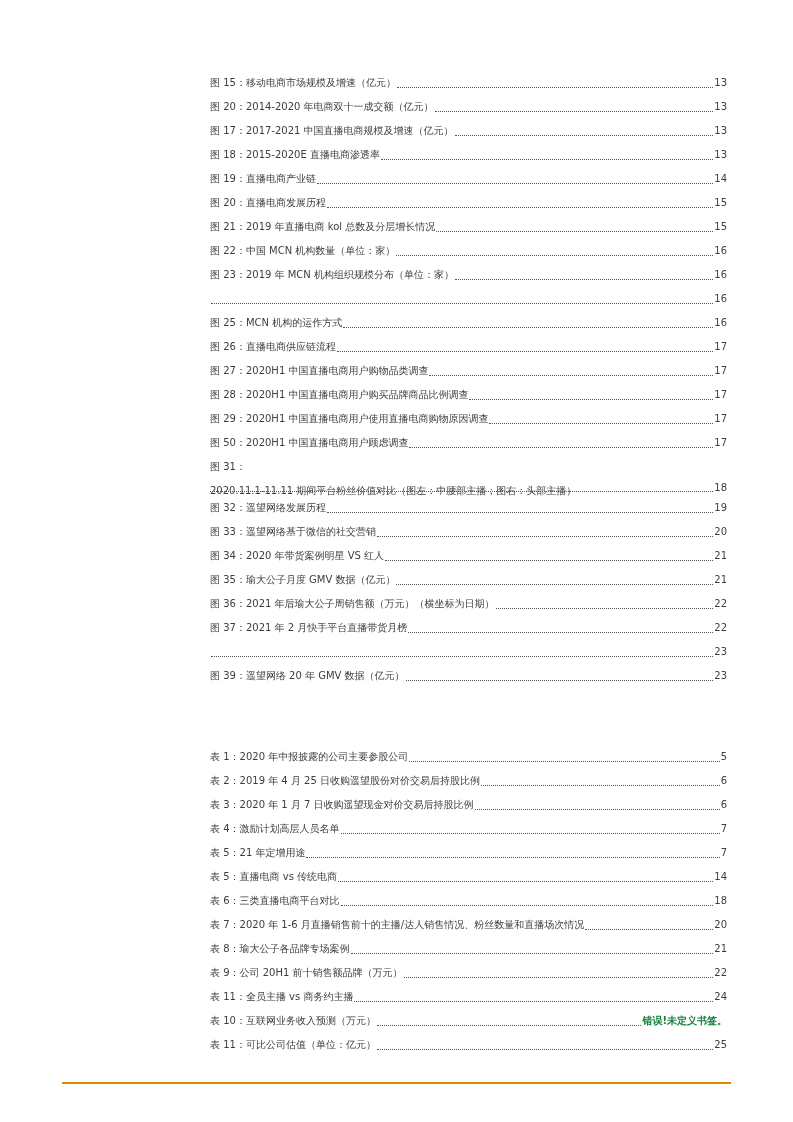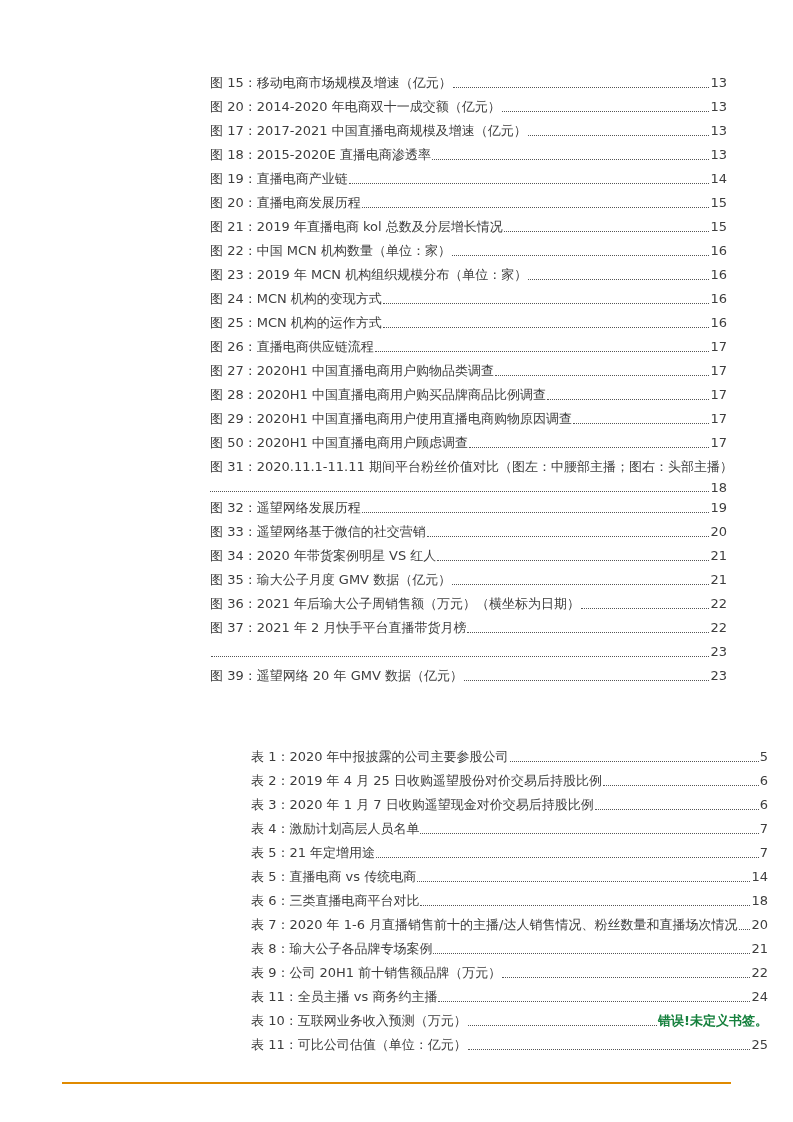--- a/index.html
+++ b/index.html
@@ -14,25 +14,25 @@
     overflow: hidden;
     font-family: "DejaVu Sans", "Liberation Sans", sans-serif;
     color: #3d3d3d;
   }
   .toc {
     position: absolute;
     left: 210px;
     width: 517px;
   }
   #fig-list { top: 71px; }
-  #tab-list { top: 745px; margin-left: 41px; }
+  #tab-list { top: 745px; }
   .entry {
     position: relative;
     height: 24px;
-    font-size: 13px;
+    font-size: 10px;
     line-height: 24px;
     display: flex;
     align-items: center;
     white-space: nowrap;
   }
   .entry .label { flex: 0 0 auto; }
   .entry .leader {
     flex: 1 1 auto;
     margin: 0 1px;
     height: 1px;
@@ -46,20 +46,21 @@
 
   .entry.wrap {
     height: 41px;
     display: block;
   }
   .entry.wrap .line1 {
     height: 24px;
     line-height: 24px;
     display: flex;
     justify-content: space-between;
+    flex-direction: column;
   }
   .entry.wrap .line2 {
     height: 17px;
     line-height: 17px;
     display: flex;
     align-items: baseline;
   }
   .entry.wrap .line2 .leader { margin-bottom: 4px; margin-left: 0; }
 
   .footer-rule {
@@ -114,21 +115,20 @@
       <span class="label"><span>图 22：</span><span>中国 MCN 机构数量（单位：家）</span></span>
       <span class="leader"></span>
       <span class="page">16</span>
     </div>
   <div class="entry">
       <span class="label"><span>图 23：</span><span>2019 年 MCN 机构组织规模分布（单位：家）</span></span>
       <span class="leader"></span>
       <span class="page">16</span>
     </div>
   <div class="entry">
-      <span class="label"><span>图 24：</span><span>MCN 机构的变现方式</span></span>
       <span class="leader"></span>
       <span class="page">16</span>
     </div>
   <div class="entry">
       <span class="label"><span>图 25：</span><span>MCN 机构的运作方式</span></span>
       <span class="leader"></span>
       <span class="page">16</span>
     </div>
   <div class="entry">
       <span class="label"><span>图 26：</span><span>直播电商供应链流程</span></span>

